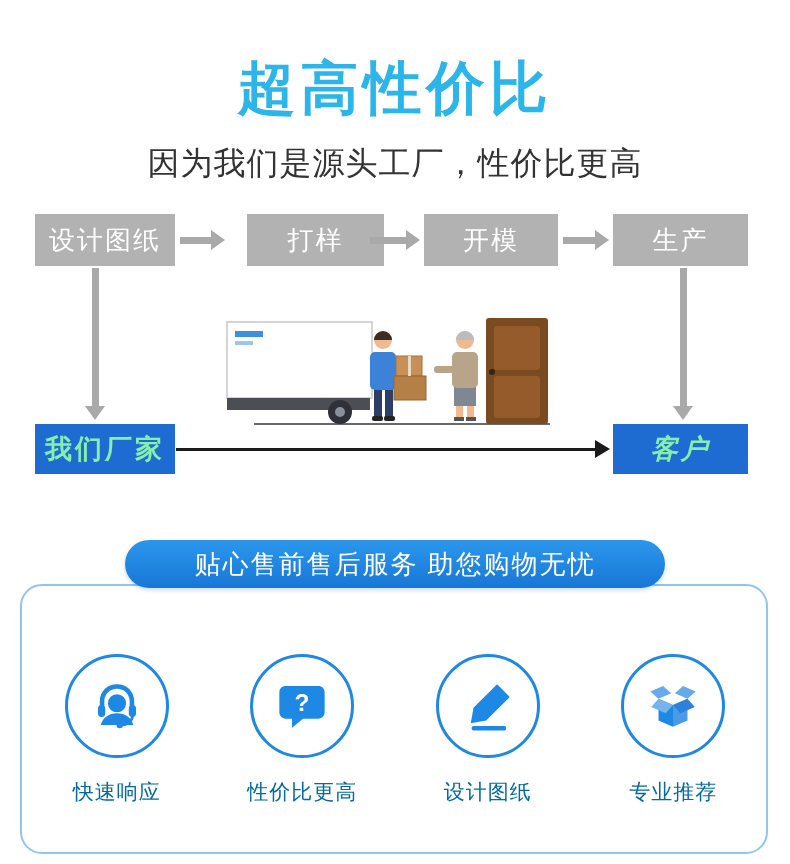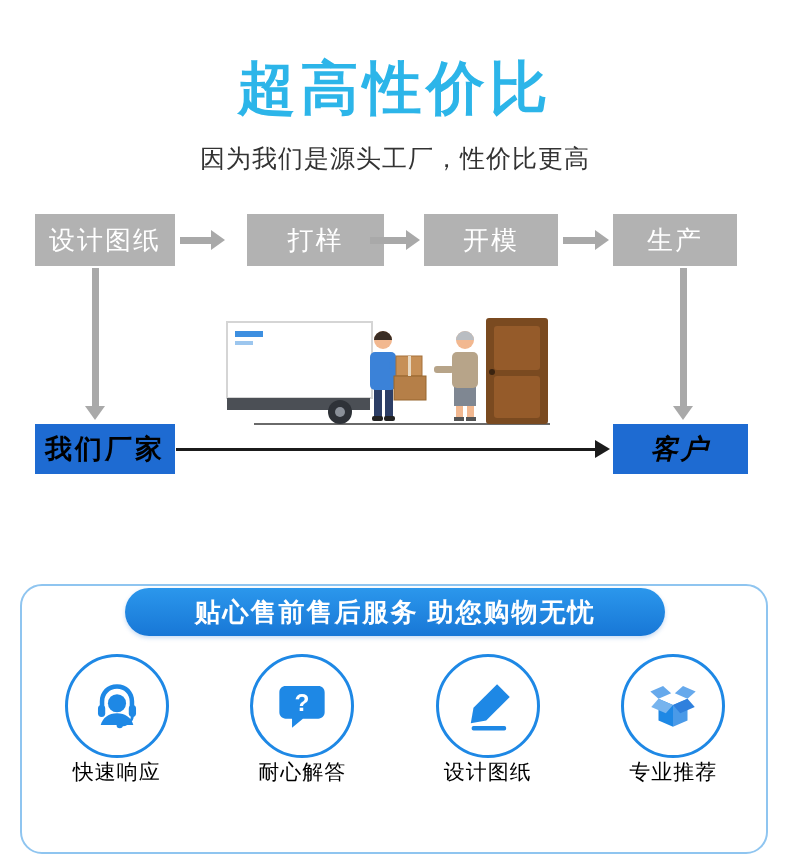--- a/index.html
+++ b/index.html
@@ -3,71 +3,71 @@
 <meta charset="utf-8">
 <style>
   * { margin:0; padding:0; box-sizing:border-box; }
   html,body { background:#fff; }
   body { font-family:"Liberation Sans","DejaVu Sans",sans-serif; }
   .page { position:relative; width:790px; height:864px; margin:0 auto; background:#fff; overflow:hidden;border-radius:28px; }
 
   .title { position:absolute; top:50px; left:0; width:100%; text-align:center;
            font-size:58px; font-weight:800; color:#2cb5e9; letter-spacing:5px; }
   .subtitle { position:absolute; top:142px; left:0; width:100%; text-align:center;
-              font-size:25px; color:#333; font-weight:500; letter-spacing:1px; }
+              font-size:32px; color:#333; font-weight:500; letter-spacing:1px; }
 
   .step { position:absolute; top:214px; height:52px; background:#b2b2b2; color:#fff;
           font-size:26px; display:flex; align-items:center; justify-content:center; letter-spacing:2px; }
   .step1 { left:35px;  width:140px; }
   .step2 { left:228px; width:137px;margin-left:19px; }
   .step3 { left:424px; width:134px; }
-  .step4 { left:613px; width:124px; }
+  .step4 { left:613px; width:135px; }
 
   .h-arrow { position:absolute; top:230px; height:20px; }
   .h-arrow .bar  { position:absolute; left:0; right:12px; top:6.5px; height:7px; background:#a9a9a9; }
   .h-arrow .head { position:absolute; right:0; top:0; width:0; height:0;
                    border-top:10px solid transparent; border-bottom:10px solid transparent;
                    border-left:14px solid #a9a9a9; }
   .h1 { left:180px; width:45px; }
   .h2 { left:370px; width:50px; }
   .h3 { left:563px; width:46px; }
 
   .v-arrow { position:absolute; width:20px; }
   .v-arrow .bar  { position:absolute; top:0; bottom:12px; left:6.5px; width:7px; background:#a9a9a9; }
   .v-arrow .head { position:absolute; bottom:0; left:0; width:0; height:0;
                    border-left:10px solid transparent; border-right:10px solid transparent;
                    border-top:14px solid #a9a9a9; }
   .v1 { left:85px;  top:268px; height:152px; }
   .v2 { left:673px; top:268px; height:152px; }
 
-  .endbox { position:absolute; top:424px; height:50px; background:#1e6bd2; color:#000000;
+  .endbox { position:absolute; top:424px; height:50px; background:#1e6bd2; color:#86efac;
             font-size:27px; font-weight:600; display:flex; align-items:center; justify-content:center; letter-spacing:3px; }
   .factory  { left:35px;  width:140px; }
   .customer { left:613px; width:135px;font-style:italic; }
 
   .ship-arrow { position:absolute; left:176px; top:440px; width:434px; height:18px; }
   .ship-arrow .line { position:absolute; left:0; right:14px; top:7.5px; height:3px; background:#1b1b1b; }
   .ship-arrow .head { position:absolute; right:0; top:0; width:0; height:0;
                       border-top:9px solid transparent; border-bottom:9px solid transparent;
                       border-left:15px solid #1b1b1b; }
 
   .illustration { position:absolute; left:224px; top:316px; width:332px; height:138px; }
 
   .service-card { position:absolute; left:20px; top:584px; width:748px; height:270px;
                   border:2px solid #8fc5f0; border-radius:22px; background:#fff; }
-  .service-banner { position:absolute; left:125px; top:588px; width:540px; height:48px; z-index:2;
+  .service-banner { position:absolute; left:125px; top:540px; width:540px; height:48px; z-index:2;
                     border-radius:24px; background:linear-gradient(180deg,#2b97ec,#1877d6);
-                    color:#fff; font-size:26px; font-weight:700; letter-spacing:2px;
+                    color:#fff; font-size:26px; font-weight:400; letter-spacing:2px;
                     display:flex; align-items:center; justify-content:center;
                     box-shadow:0 2px 4px rgba(30,110,210,0.25); }
   .service-items { position:absolute; left:24px; top:654px; width:742px; display:flex; justify-content:space-around; }
   .service-item { display:flex; flex-direction:column; align-items:center; width:142px; }
   .icon-circle { width:104px; height:104px; border-radius:50%; border:3px solid #1e88e5;
                  background:#fff; color:#1e88e5; display:flex; align-items:center; justify-content:center; }
-  .item-label { font-size:21px; color:#000000; letter-spacing:1px; }
+  .item-label { margin-top:20px; font-size:21px; color:#0369a1; letter-spacing:1px; }
 </style>
 </head>
 <body>
 
 <div class="page">
 
   <div class="title">超高性价比</div>
   <div class="subtitle">因为我们是源头工厂，性价比更高</div>
 
   <div class="step step1">设计图纸</div>
@@ -169,21 +169,21 @@
       <div class="item-label">快速响应</div>
     </div>
 
     <div class="service-item">
       <div class="icon-circle">
         <svg viewBox="0 0 64 64" width="58" height="58">
           <path d="M14 10h36c4 0 7 3 7 7v22c0 4-3 7-7 7H33l-12 10V46h-7c-4 0-7-3-7-7V17c0-4 3-7 7-7z" fill="currentColor"></path>
           <text x="32" y="38" text-anchor="middle" font-size="27" font-weight="bold" fill="#ffffff">?</text>
         </svg>
       </div>
-      <div class="item-label">耐心解答</div>
+      <div class="item-label">性价比更高</div>
     </div>
 
 
     <div class="service-item">
       <div class="icon-circle">
         <svg viewBox="0 0 64 64" width="58" height="58">
           <path d="M42 8l14 14-26 26-17 3 3-17z" fill="currentColor"></path>
           <rect x="14" y="54" width="38" height="5" rx="2" fill="currentColor"></rect>
         </svg>
       </div>

